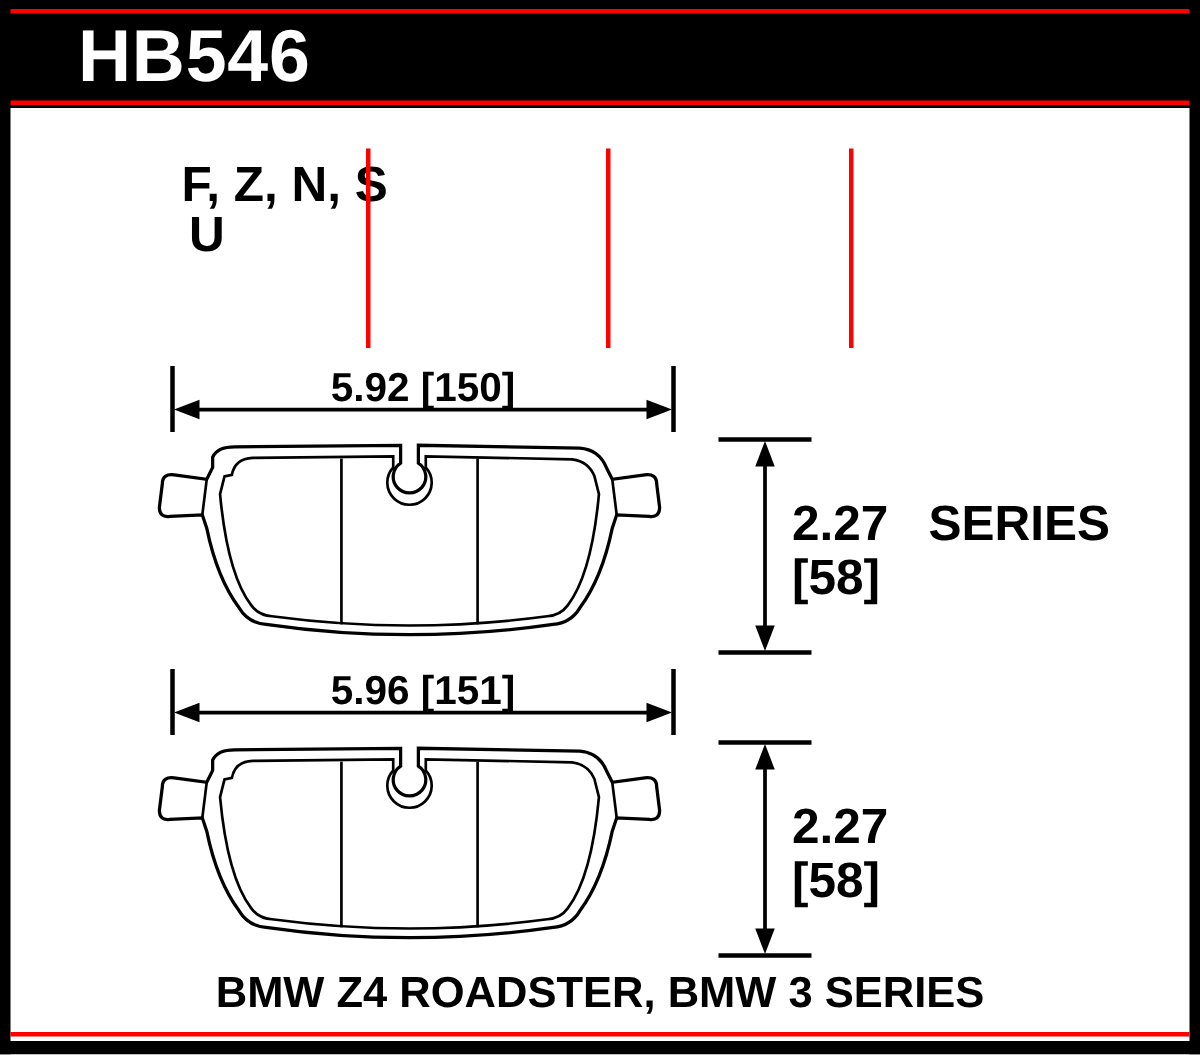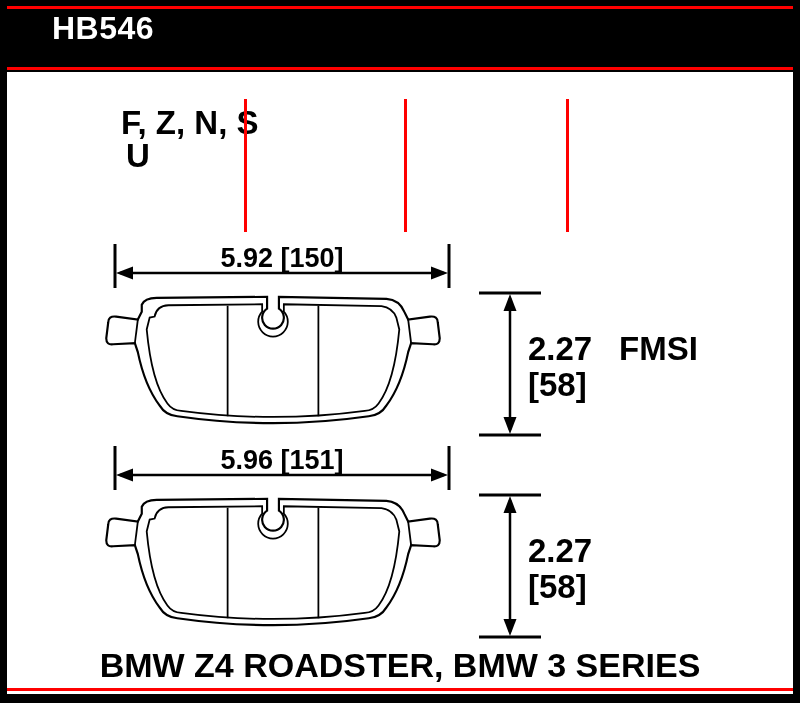--- a/index.html
+++ b/index.html
@@ -3,22 +3,22 @@
 <meta charset="utf-8">
 <style>
   html,body{margin:0;padding:0}
   body{background:#ffffff}
   .sheet{position:relative;width:800px;height:703px;background:#ffffff;color:#000;
          font-family:"Liberation Sans","DejaVu Sans",sans-serif;font-weight:bold;overflow:hidden}
   .abs{position:absolute}
   .bar-black{background:#000000}
   .line-red{background:#ff0000}
   .txt{position:absolute;font-size:33px;line-height:1.15;white-space:nowrap}
-  .part-number{position:absolute;left:52px;top:10px;font-size:32px;color:#ffffff;letter-spacing:.5px}
-  .footer-text{position:absolute;left:0;top:646px;width:100%;text-align:center;font-size:34px}
+  .part-number{position:absolute;left:52px;top:10px;font-size:49px;color:#ffffff;letter-spacing:.5px}
+  .footer-text{position:absolute;left:0;top:646px;width:100%;text-align:center;font-size:29px}
   svg{position:absolute;overflow:visible}
   .stroke{stroke:#000000;fill:none}
   svg text{font-family:"Liberation Sans","DejaVu Sans",sans-serif;font-weight:bold;fill:#000000}
 </style>
 </head>
 <body>
 
 <div class="sheet">
 
   <div class="abs bar-black" style="left:0;top:0;width:800px;height:72px"></div>
@@ -62,21 +62,21 @@
 
   <svg style="left:477px;top:290px" width="68" height="148" viewBox="0 0 68 148">
     <line class="stroke" x1="2" y1="3" x2="64" y2="3" stroke-width="3"></line>
     <line class="stroke" x1="2" y1="145" x2="64" y2="145" stroke-width="3"></line>
     <line class="stroke" x1="33" y1="8" x2="33" y2="140" stroke-width="2.5"></line>
     <polygon points="33,4 26.5,21 39.5,21" fill="#000"></polygon>
     <polygon points="33,144 26.5,127 39.5,127" fill="#000"></polygon>
   </svg>
   <div class="txt" style="left:528px;top:330px">2.27</div>
   <div class="txt" style="left:528px;top:366px">[58]</div>
-  <div class="txt" style="left:619px;top:330px">FMSI</div>
+  <div class="txt" style="left:619px;top:330px">SERIES</div>
 
   <svg style="left:112px;top:444px" width="340" height="48" viewBox="0 0 340 48">
     <line class="stroke" x1="3" y1="2" x2="3" y2="46" stroke-width="3"></line>
     <line class="stroke" x1="337" y1="2" x2="337" y2="46" stroke-width="3"></line>
     <line class="stroke" x1="8" y1="31" x2="332" y2="31" stroke-width="2.5"></line>
     <polygon points="4,31 21,24.5 21,37.5" fill="#000"></polygon>
     <polygon points="336,31 319,24.5 319,37.5" fill="#000"></polygon>
     <text x="170" y="25" text-anchor="middle" font-size="27">5.96 [151]</text>
   </svg>
 

